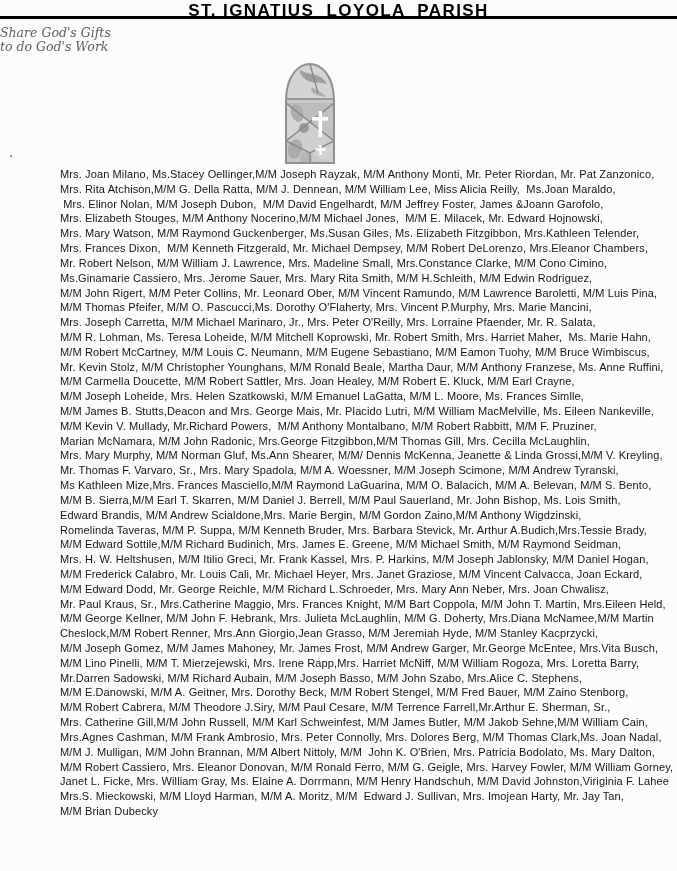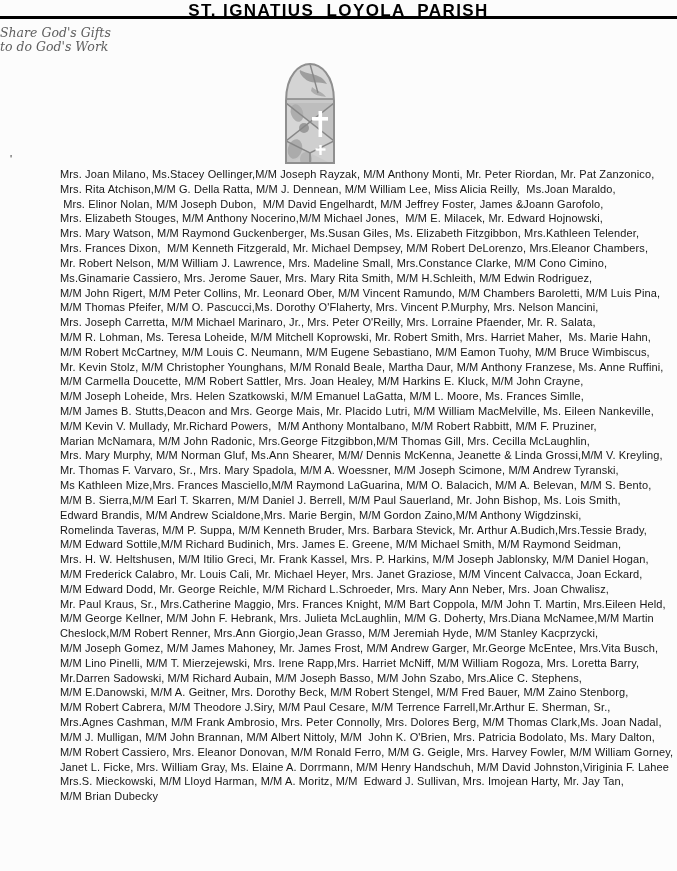--- a/index.html
+++ b/index.html
@@ -104,27 +104,27 @@
 
 <div class="names-block">
     <div class="name-line">Mrs. Joan Milano, Ms.Stacey Oellinger,M/M Joseph Rayzak, M/M Anthony Monti, Mr. Peter Riordan, Mr. Pat Zanzonico,</div>
     <div class="name-line">Mrs. Rita Atchison,M/M G. Della Ratta, M/M J. Dennean, M/M William Lee, Miss Alicia Reilly,  Ms.Joan Maraldo,</div>
     <div class="name-line"> Mrs. Elinor Nolan, M/M Joseph Dubon,  M/M David Engelhardt, M/M Jeffrey Foster, James &amp;Joann Garofolo,</div>
     <div class="name-line">Mrs. Elizabeth Stouges, M/M Anthony Nocerino,M/M Michael Jones,  M/M E. Milacek, Mr. Edward Hojnowski,</div>
     <div class="name-line">Mrs. Mary Watson, M/M Raymond Guckenberger, Ms.Susan Giles, Ms. Elizabeth Fitzgibbon, Mrs.Kathleen Telender,</div>
     <div class="name-line">Mrs. Frances Dixon,  M/M Kenneth Fitzgerald, Mr. Michael Dempsey, M/M Robert DeLorenzo, Mrs.Eleanor Chambers,</div>
     <div class="name-line">Mr. Robert Nelson, M/M William J. Lawrence, Mrs. Madeline Small, Mrs.Constance Clarke, M/M Cono Cimino,</div>
     <div class="name-line">Ms.Ginamarie Cassiero, Mrs. Jerome Sauer, Mrs. Mary Rita Smith, M/M H.Schleith, M/M Edwin Rodriguez,</div>
-    <div class="name-line">M/M John Rigert, M/M Peter Collins, Mr. Leonard Ober, M/M Vincent Ramundo, M/M Chambers Baroletti, M/M Luis Pina,</div>
-    <div class="name-line">M/M Thomas Pfeifer, M/M O. Pascucci,Ms. Dorothy O'Flaherty, Mrs. Vincent P.Murphy, Mrs. Nelson Mancini,</div>
+    <div class="name-line">M/M John Rigert, M/M Peter Collins, Mr. Leonard Ober, M/M Vincent Ramundo, M/M Lawrence Baroletti, M/M Luis Pina,</div>
+    <div class="name-line">M/M Thomas Pfeifer, M/M O. Pascucci,Ms. Dorothy O'Flaherty, Mrs. Vincent P.Murphy, Mrs. Marie Mancini,</div>
     <div class="name-line">Mrs. Joseph Carretta, M/M Michael Marinaro, Jr., Mrs. Peter O'Reilly, Mrs. Lorraine Pfaender, Mr. R. Salata,</div>
     <div class="name-line">M/M R. Lohman, Ms. Teresa Loheide, M/M Mitchell Koprowski, Mr. Robert Smith, Mrs. Harriet Maher,  Ms. Marie Hahn,</div>
     <div class="name-line">M/M Robert McCartney, M/M Louis C. Neumann, M/M Eugene Sebastiano, M/M Eamon Tuohy, M/M Bruce Wimbiscus,</div>
     <div class="name-line">Mr. Kevin Stolz, M/M Christopher Younghans, M/M Ronald Beale, Martha Daur, M/M Anthony Franzese, Ms. Anne Ruffini,</div>
-    <div class="name-line">M/M Carmella Doucette, M/M Robert Sattler, Mrs. Joan Healey, M/M Harkins E. Kluck, M/M John Crayne,</div>
+    <div class="name-line">M/M Carmella Doucette, M/M Robert Sattler, Mrs. Joan Healey, M/M Robert E. Kluck, M/M Earl Crayne,</div>
     <div class="name-line">M/M Joseph Loheide, Mrs. Helen Szatkowski, M/M Emanuel LaGatta, M/M L. Moore, Ms. Frances Simlle,</div>
     <div class="name-line">M/M James B. Stutts,Deacon and Mrs. George Mais, Mr. Placido Lutri, M/M William MacMelville, Ms. Eileen Nankeville,</div>
     <div class="name-line">M/M Kevin V. Mullady, Mr.Richard Powers,  M/M Anthony Montalbano, M/M Robert Rabbitt, M/M F. Pruziner,</div>
     <div class="name-line">Marian McNamara, M/M John Radonic, Mrs.George Fitzgibbon,M/M Thomas Gill, Mrs. Cecilla McLaughlin,</div>
     <div class="name-line">Mrs. Mary Murphy, M/M Norman Gluf, Ms.Ann Shearer, M/M/ Dennis McKenna, Jeanette &amp; Linda Grossi,M/M V. Kreyling,</div>
     <div class="name-line">Mr. Thomas F. Varvaro, Sr., Mrs. Mary Spadola, M/M A. Woessner, M/M Joseph Scimone, M/M Andrew Tyranski,</div>
     <div class="name-line">Ms Kathleen Mize,Mrs. Frances Masciello,M/M Raymond LaGuarina, M/M O. Balacich, M/M A. Belevan, M/M S. Bento,</div>
     <div class="name-line">M/M B. Sierra,M/M Earl T. Skarren, M/M Daniel J. Berrell, M/M Paul Sauerland, Mr. John Bishop, Ms. Lois Smith,</div>
     <div class="name-line">Edward Brandis, M/M Andrew Scialdone,Mrs. Marie Bergin, M/M Gordon Zaino,M/M Anthony Wigdzinski,</div>
     <div class="name-line">Romelinda Taveras, M/M P. Suppa, M/M Kenneth Bruder, Mrs. Barbara Stevick, Mr. Arthur A.Budich,Mrs.Tessie Brady,</div>
@@ -133,19 +133,20 @@
     <div class="name-line">M/M Frederick Calabro, Mr. Louis Cali, Mr. Michael Heyer, Mrs. Janet Graziose, M/M Vincent Calvacca, Joan Eckard,</div>
     <div class="name-line">M/M Edward Dodd, Mr. George Reichle, M/M Richard L.Schroeder, Mrs. Mary Ann Neber, Mrs. Joan Chwalisz,</div>
     <div class="name-line">Mr. Paul Kraus, Sr., Mrs.Catherine Maggio, Mrs. Frances Knight, M/M Bart Coppola, M/M John T. Martin, Mrs.Eileen Held,</div>
     <div class="name-line">M/M George Kellner, M/M John F. Hebrank, Mrs. Julieta McLaughlin, M/M G. Doherty, Mrs.Diana McNamee,M/M Martin</div>
     <div class="name-line">Cheslock,M/M Robert Renner, Mrs.Ann Giorgio,Jean Grasso, M/M Jeremiah Hyde, M/M Stanley Kacprzycki,</div>
     <div class="name-line">M/M Joseph Gomez, M/M James Mahoney, Mr. James Frost, M/M Andrew Garger, Mr.George McEntee, Mrs.Vita Busch,</div>
     <div class="name-line">M/M Lino Pinelli, M/M T. Mierzejewski, Mrs. Irene Rapp,Mrs. Harriet McNiff, M/M William Rogoza, Mrs. Loretta Barry,</div>
     <div class="name-line">Mr.Darren Sadowski, M/M Richard Aubain, M/M Joseph Basso, M/M John Szabo, Mrs.Alice C. Stephens,</div>
     <div class="name-line">M/M E.Danowski, M/M A. Geitner, Mrs. Dorothy Beck, M/M Robert Stengel, M/M Fred Bauer, M/M Zaino Stenborg,</div>
     <div class="name-line">M/M Robert Cabrera, M/M Theodore J.Siry, M/M Paul Cesare, M/M Terrence Farrell,Mr.Arthur E. Sherman, Sr.,</div>
+    <div class="name-line">Mrs. Catherine Gill,M/M John Russell, M/M Karl Schweinfest, M/M James Butler, M/M Jakob Sehne,M/M William Cain,</div>
     <div class="name-line">Mrs.Agnes Cashman, M/M Frank Ambrosio, Mrs. Peter Connolly, Mrs. Dolores Berg, M/M Thomas Clark,Ms. Joan Nadal,</div>
     <div class="name-line">M/M J. Mulligan, M/M John Brannan, M/M Albert Nittoly, M/M  John K. O'Brien, Mrs. Patricia Bodolato, Ms. Mary Dalton,</div>
     <div class="name-line">M/M Robert Cassiero, Mrs. Eleanor Donovan, M/M Ronald Ferro, M/M G. Geigle, Mrs. Harvey Fowler, M/M William Gorney,</div>
     <div class="name-line">Janet L. Ficke, Mrs. William Gray, Ms. Elaine A. Dorrmann, M/M Henry Handschuh, M/M David Johnston,Viriginia F. Lahee</div>
     <div class="name-line">Mrs.S. Mieckowski, M/M Lloyd Harman, M/M A. Moritz, M/M  Edward J. Sullivan, Mrs. Imojean Harty, Mr. Jay Tan,</div>
     <div class="name-line">M/M Brian Dubecky</div>
   </div>
 
 </body></html>

